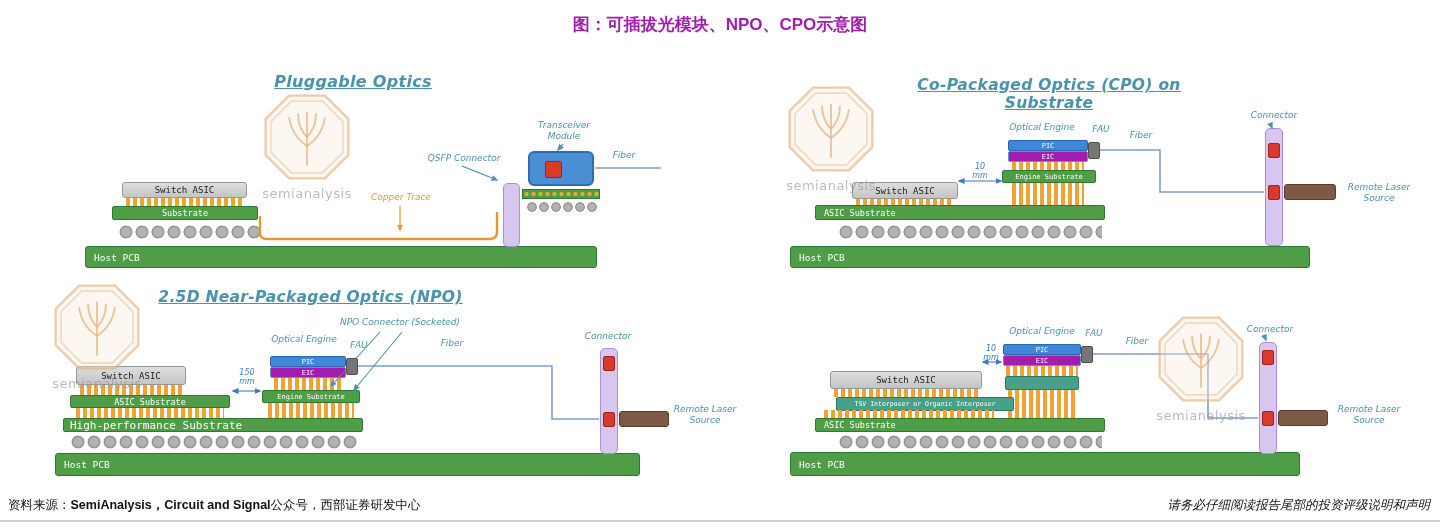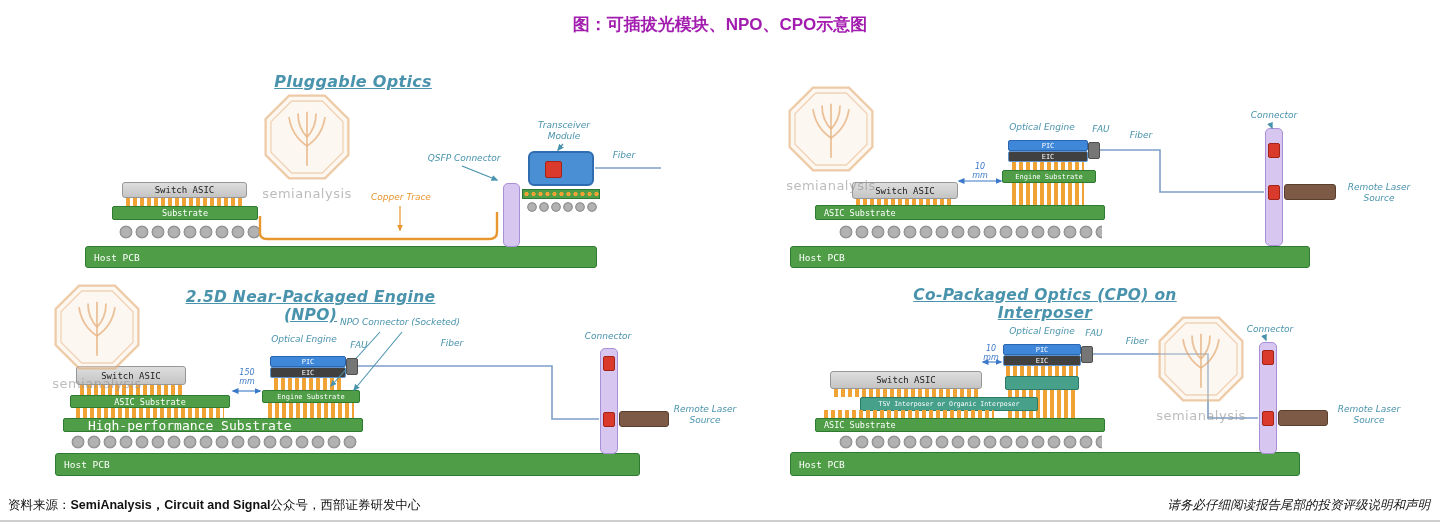--- a/index.html
+++ b/index.html
@@ -9,31 +9,31 @@
   .fig-title { left: 0; top: 13px; width: 1440px; text-align: center; font-size: 17px; font-weight: 700; color: #a21caf; font-family: "Liberation Sans", sans-serif; }
   .ptitle { color: #4a93ad; font-style: italic; font-weight: 600; font-size: 16px; letter-spacing: .3px; text-align: center; z-index: 3; text-decoration: underline; }
   .lbl { color: #4a93ad; font-style: italic; font-size: 9px; line-height: 1.2; text-align: center; z-index: 3; }
   .lbl.orange { color: #e8962e; }
   .dim { color: #3a78c9; font-style: italic; font-size: 8px; line-height: 1.15; text-align: center; z-index: 3; }
   .dim span { display: block; }
   .greenbar { background: #4f9e47; border: 1px solid #2f7a33; border-radius: 2px; color: #fff; font-family: "DejaVu Sans Mono", monospace; font-size: 8.5px; display: flex; align-items: center; justify-content: center; white-space: nowrap; z-index: 1; }
   .greenbar.left { justify-content: flex-start; padding-left: 8px; }
   .greenbar.pcb { font-size: 9.5px; border-radius: 3px; }
   .greenbar.tiny { font-size: 7px; }
-  .greenbar.tiny2 { font-size: 13px; justify-content: flex-start; padding-left: 24px; }
+  .greenbar.tiny2 { font-size: 11px; justify-content: flex-start; padding-left: 6px; }
   .graychip { background: linear-gradient(#dedede, #c4c4c4); border: 1px solid #979797; border-radius: 3px; color: #222; font-family: "DejaVu Sans Mono", monospace; font-size: 9px; display: flex; align-items: center; justify-content: center; white-space: nowrap; z-index: 1; }
   .pins { background-image: repeating-linear-gradient(90deg, #f0a235 0 4px, rgba(0,0,0,0) 4px 7px); z-index: 1; }
   .balls { background-image: radial-gradient(circle 6.2px at 8px 8px, #b2b2b2 4.2px, #8d8d8d 6px, rgba(0,0,0,0) 6.8px); background-size: 16px 16px; background-repeat: repeat-x; z-index: 1; }
   .balls.sm { background-image: radial-gradient(circle 4.6px at 6px 6px, #b2b2b2 3px, #8d8d8d 4.4px, rgba(0,0,0,0) 5.2px); background-size: 12px 12px; }
   .pconn { background: #d6c6f0; border: 1px solid #a98fd6; border-radius: 5px; z-index: 1; }
   .redblk { background: #d93a2b; border: 1px solid #a32417; border-radius: 2px; z-index: 2; }
   .module { background: #4a8fd4; border: 2px solid #2f6cb0; border-radius: 6px; z-index: 1; }
   .dotstrip { background-color: #4f9e47; border: 1px solid #2f7a33; background-image: radial-gradient(circle 2.2px at 3.5px 50%, #f0a235 1.8px, rgba(0,0,0,0) 2.5px); background-size: 7px 100%; z-index: 1; }
   .pic { background: #3f87d9; border: 1px solid #2b66b3; border-radius: 2px; color: #fff; font-size: 7px; font-family: "DejaVu Sans Mono", monospace; display: flex; align-items: center; justify-content: center; z-index: 1; }
-  .eic { background: #404040; border: 1px solid #5f93c9; border-radius: 2px; color: #fff; font-size: 7px; font-family: "DejaVu Sans Mono", monospace; display: flex; align-items: center; justify-content: center; z-index: 1; }
+  .eic { background: #a21caf; border: 1px solid #5f93c9; border-radius: 2px; color: #fff; font-size: 7px; font-family: "DejaVu Sans Mono", monospace; display: flex; align-items: center; justify-content: center; z-index: 1; }
   .fau { background: #767676; border: 1px solid #4f4f4f; border-radius: 2px; z-index: 2; }
   .laser { background: #7d5a45; border: 1px solid #5a3f2f; border-radius: 3px; z-index: 1; }
   .tealbar { background: #46a08a; border: 1px solid #2f7a66; border-radius: 2px; color: #fff; font-family: "DejaVu Sans Mono", monospace; font-size: 6.5px; display: flex; align-items: center; justify-content: center; white-space: nowrap; z-index: 1; }
   .overlay { position: absolute; left: 0; top: 0; z-index: 2; pointer-events: none; }
   .wm { z-index: 4; pointer-events: none; opacity: .85; }
   .wm-text { position: static !important; text-align: center; color: rgba(150,150,150,.75); font-size: 13px; letter-spacing: .5px; font-weight: 500; }
   .footer-left { left: 8px; top: 497px; font-size: 12.5px; color: #111; font-family: "Liberation Serif", serif; }
   .footer-left b { font-family: "Liberation Sans", sans-serif; }
   .footer-right { right: 10px; top: 497px; font-size: 12.5px; color: #111; font-style: italic; font-family: "Liberation Serif", serif; }
   .bottom-rule { left: 0; top: 520px; width: 1440px; height: 2px; background: #cfcfcf; }
@@ -88,20 +88,21 @@
   <div class="lbl" style="left:418px;top:153px;width:92px">QSFP Connector</div>
   <div class="pconn" style="left:503px;top:183px;width:17px;height:64px"></div>
   <div class="lbl" style="left:530px;top:120px;width:68px">Transceiver Module</div>
   <div class="module" style="left:528px;top:151px;width:66px;height:35px">
     <div class="redblk" style="left:15px;top:8px;width:17px;height:17px"></div>
   </div>
   <div class="dotstrip" style="left:522px;top:189px;width:78px;height:10px"></div>
   <div class="balls sm" style="left:526px;top:201px;width:72px;height:12px"></div>
   <div class="lbl" style="left:602px;top:150px;width:44px">Fiber</div>
 
+  <div class="ptitle" style="left:878px;top:76px;width:342px;font-size:15.5px">Co-Packaged Optics (CPO) on Substrate</div>
   <div class="lbl" style="left:1000px;top:122px;width:84px">Optical Engine</div>
   <div class="lbl" style="left:1086px;top:124px;width:30px">FAU</div>
   <div class="lbl" style="left:1118px;top:130px;width:46px">Fiber</div>
   <div class="pic" style="left:1008px;top:140px;width:80px;height:11px">PIC</div>
   <div class="eic" style="left:1008px;top:151px;width:80px;height:11px">EIC</div>
   <div class="fau" style="left:1088px;top:142px;width:12px;height:17px"></div>
   <div class="pins" style="left:1012px;top:162px;width:72px;height:8px"></div>
   <div class="greenbar tiny" style="left:1002px;top:170px;width:94px;height:13px">Engine Substrate</div>
   <div class="pins" style="left:1012px;top:183px;width:72px;height:22px"></div>
   <div class="graychip" style="left:852px;top:182px;width:106px;height:17px">Switch ASIC</div>
@@ -113,21 +114,21 @@
   <div class="greenbar left" style="left:815px;top:205px;width:290px;height:15px">ASIC Substrate</div>
   <div class="balls" style="left:838px;top:224px;width:264px;height:16px"></div>
   <div class="greenbar left pcb" style="left:790px;top:246px;width:520px;height:22px">Host PCB</div>
   <div class="lbl" style="left:1243px;top:110px;width:62px">Connector</div>
   <div class="pconn" style="left:1265px;top:128px;width:18px;height:118px"></div>
   <div class="redblk" style="left:1268px;top:143px;width:12px;height:15px"></div>
   <div class="redblk" style="left:1268px;top:185px;width:12px;height:15px"></div>
   <div class="laser" style="left:1284px;top:184px;width:52px;height:16px"></div>
   <div class="lbl" style="left:1340px;top:182px;width:78px">Remote Laser Source</div>
 
-  <div class="ptitle" style="left:158px;top:288px;width:305px;font-size:15.5px">2.5D Near-Packaged Engine (NPO)</div>
+  <div class="ptitle" style="left:158px;top:288px;width:305px;font-size:15.5px">2.5D Near-Packaged Optics (NPO)</div>
   <div class="lbl" style="left:325px;top:317px;width:150px">NPO Connector (Socketed)</div>
   <div class="lbl" style="left:262px;top:334px;width:84px">Optical Engine</div>
   <div class="lbl" style="left:344px;top:340px;width:30px">FAU</div>
   <div class="lbl" style="left:430px;top:338px;width:44px">Fiber</div>
   <div class="pic" style="left:270px;top:356px;width:76px;height:11px">PIC</div>
   <div class="eic" style="left:270px;top:367px;width:76px;height:11px">EIC</div>
   <div class="fau" style="left:346px;top:358px;width:12px;height:17px"></div>
   <div class="pins" style="left:274px;top:378px;width:68px;height:12px"></div>
   <div class="greenbar tiny" style="left:262px;top:390px;width:98px;height:13px">Engine Substrate</div>
   <div class="graychip" style="left:76px;top:366px;width:110px;height:19px">Switch ASIC</div>
@@ -142,37 +143,36 @@
   <div class="greenbar tiny2" style="left:63px;top:418px;width:300px;height:14px">High-performance Substrate</div>
   <div class="balls" style="left:70px;top:434px;width:288px;height:17px"></div>
   <div class="greenbar left pcb" style="left:55px;top:453px;width:585px;height:23px">Host PCB</div>
   <div class="lbl" style="left:576px;top:331px;width:64px">Connector</div>
   <div class="pconn" style="left:600px;top:348px;width:18px;height:106px"></div>
   <div class="redblk" style="left:603px;top:356px;width:12px;height:15px"></div>
   <div class="redblk" style="left:603px;top:412px;width:12px;height:15px"></div>
   <div class="laser" style="left:619px;top:411px;width:50px;height:16px"></div>
   <div class="lbl" style="left:668px;top:404px;width:74px">Remote Laser Source</div>
 
-  <div class="ptitle" style="left:870px;top:286px;width:350px;font-size:15.5px">Co-Packaged Optics (CPO) on Interposer</div>
   <div class="lbl" style="left:1000px;top:326px;width:84px">Optical Engine</div>
   <div class="lbl" style="left:1079px;top:328px;width:30px">FAU</div>
   <div class="lbl" style="left:1114px;top:336px;width:46px">Fiber</div>
   <div class="pic" style="left:1003px;top:344px;width:78px;height:11px">PIC</div>
   <div class="eic" style="left:1003px;top:355px;width:78px;height:11px">EIC</div>
   <div class="fau" style="left:1081px;top:346px;width:12px;height:17px"></div>
   <div class="pins" style="left:1006px;top:366px;width:72px;height:10px"></div>
   <div class="tealbar" style="left:1005px;top:376px;width:74px;height:14px"></div>
   <div class="pins" style="left:1008px;top:390px;width:68px;height:28px"></div>
   <div class="graychip" style="left:830px;top:371px;width:152px;height:18px">Switch ASIC</div>
   <div class="pins" style="left:834px;top:389px;width:144px;height:8px"></div>
   <div class="dim" style="left:974px;top:344px;width:34px">
     <span>10</span>
     <span>mm</span>
   </div>
-  <div class="tealbar" style="left:860px;top:397px;width:178px;height:14px">TSV Interposer or Organic Interposer</div>
+  <div class="tealbar" style="left:836px;top:397px;width:178px;height:14px">TSV Interposer or Organic Interposer</div>
   <div class="pins" style="left:824px;top:410px;width:170px;height:8px"></div>
   <div class="greenbar left" style="left:815px;top:418px;width:290px;height:14px">ASIC Substrate</div>
   <div class="balls" style="left:838px;top:434px;width:264px;height:17px"></div>
   <div class="greenbar left pcb" style="left:790px;top:452px;width:510px;height:24px">Host PCB</div>
   <div class="lbl" style="left:1238px;top:324px;width:64px">Connector</div>
   <div class="pconn" style="left:1259px;top:342px;width:18px;height:112px"></div>
   <div class="redblk" style="left:1262px;top:350px;width:12px;height:15px"></div>
   <div class="redblk" style="left:1262px;top:411px;width:12px;height:15px"></div>
   <div class="laser" style="left:1278px;top:410px;width:50px;height:16px"></div>
   <div class="lbl" style="left:1332px;top:404px;width:74px">Remote Laser Source</div>

